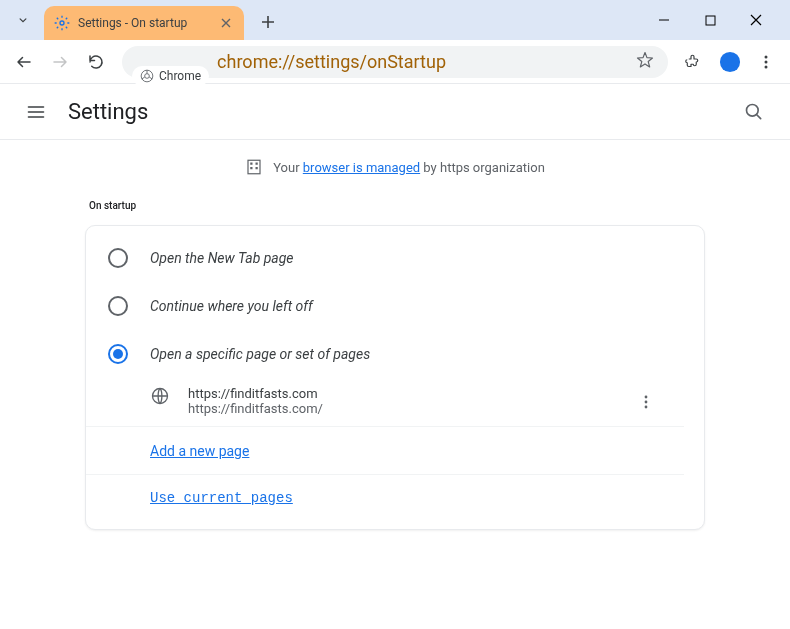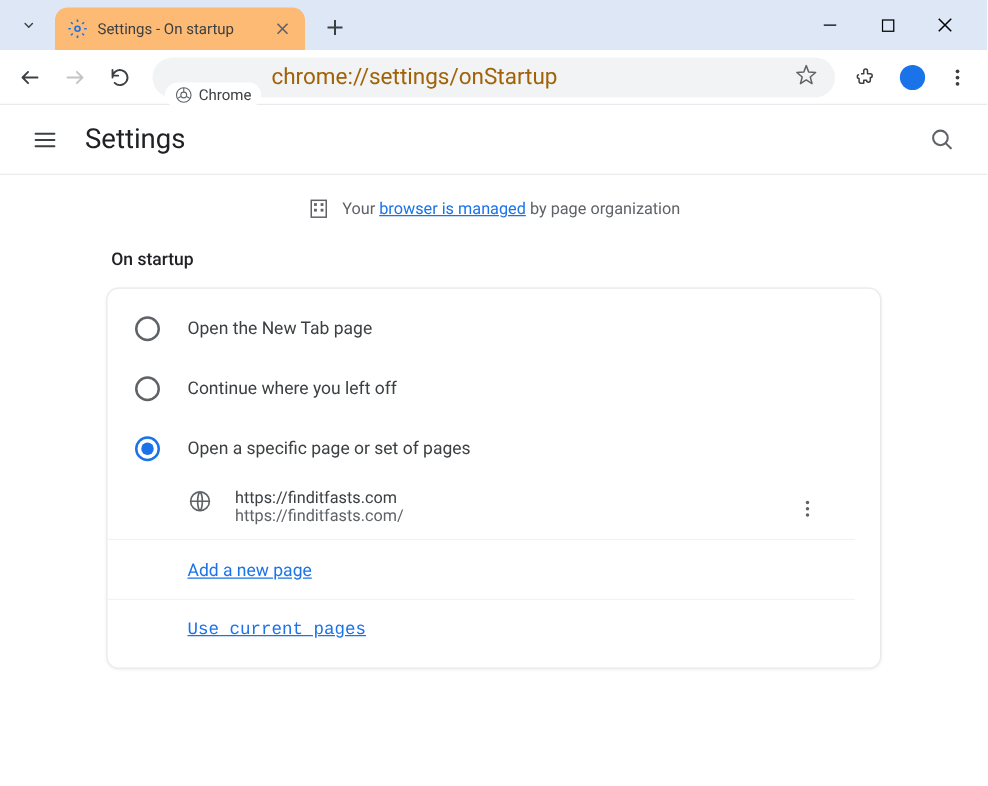--- a/index.html
+++ b/index.html
@@ -202,21 +202,21 @@
     }
     .managed-banner a {
       color: #1a73e8;
       text-decoration: underline;
     }
     .section {
       max-width: 620px;
       margin: 0 auto;
     }
     .section-title {
-      font-size: 14px;
+      font-size: 10px;
       font-weight: 500;
       color: #202124;
       margin-bottom: 14px;
       padding-left: 4px;
     }
     .card {
       border: 1px solid #e8eaed;
       border-radius: 10px;
       box-shadow: 0 1px 2px rgba(60,64,67,0.08);
       padding: 8px 0;
@@ -244,20 +244,21 @@
     .radio.selected::after {
       content: '';
       width: 10px;
       height: 10px;
       background: #1a73e8;
       border-radius: 50%;
     }
     .radio-label {
       font-size: 14px;
       color: #3c4043;
+      font-style: italic;
     }
     .page-entry {
       display: flex;
       padding: 8px 22px 8px 64px;
       gap: 18px;
       border-bottom: 1px solid #f1f3f4;
       margin: 0 20px 0 0;
     }
     .page-info {
       flex: 1;
@@ -411,21 +412,21 @@
 <div class="content">
   <div class="managed-banner">
     <svg width="18" height="18" viewBox="0 0 24 24">
         <rect x="4" y="3" width="16" height="18" fill="none" stroke="#5f6368" stroke-width="1.6"></rect>
         <rect x="7" y="6" width="3" height="3" fill="#5f6368"></rect>
         <rect x="14" y="6" width="3" height="3" fill="#5f6368"></rect>
         <rect x="7" y="12" width="3" height="3" fill="#5f6368"></rect>
         <rect x="14" y="12" width="3" height="3" fill="#5f6368"></rect>
       </svg>
     <span>
-      <span>Your </span><a href="#">browser is managed</a><span> by page organization</span>
+      <span>Your </span><a href="#">browser is managed</a><span> by https organization</span>
     </span>
   </div>
 
   <div class="section">
     <div class="section-title">On startup</div>
     <div class="card">
 
       <div class="radio-row">
         <div class="radio"></div>
         <div class="radio-label">Open the New Tab page</div>

